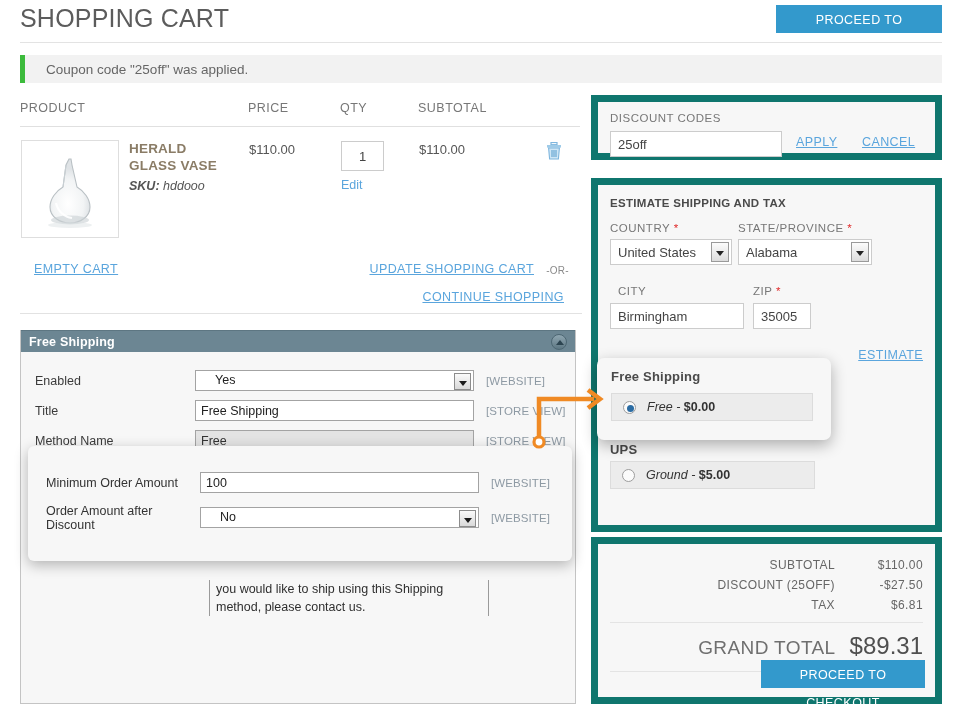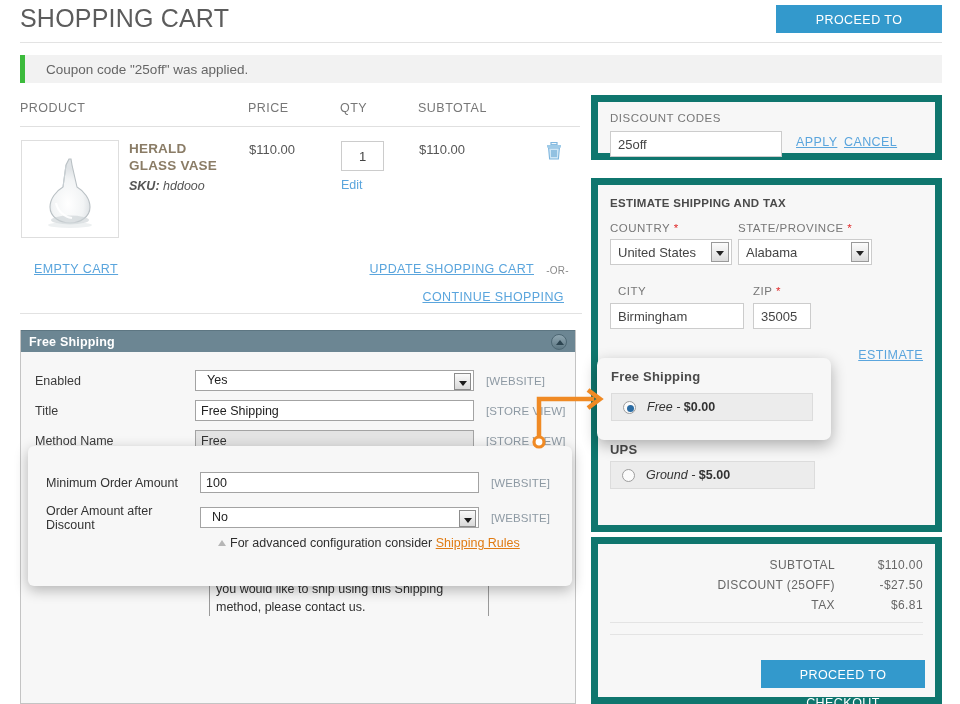--- a/index.html
+++ b/index.html
@@ -138,21 +138,21 @@
   }
   .fctl { position: relative; width: 279px; }
   .finput {
     width: 279px; height: 21px; border: 1px solid #a3a3a3; background: #fff;
     font-size: 12.5px; color: #222; padding: 0 5px; line-height: 19px;
     font-family: "Liberation Sans", sans-serif;
   }
   .finput.disabled { background: #e3e3e3; color: #333; }
   .fselect {
     width: 279px; height: 21px; border: 1px solid #a3a3a3; background: #fff;
-    font-size: 12.5px; color: #222; padding: 0 22px 0 11px; line-height: 19px;
+    font-size: 12.5px; color: #222; padding: 0 22px 0 19px; line-height: 19px;
     position: relative;
   }
   .sel-arrow {
     position: absolute; right: 2px; top: 2px; width: 17px; height: 17px;
     background: linear-gradient(#fafafa,#d9d9d9); border: 1px solid #8c8c8c;
     cursor: pointer;
   }
   .sel-arrow:after {
     content: ""; position: absolute; left: 4px; top: 7px;
     border-left: 4px solid transparent; border-right: 4px solid transparent;
@@ -163,21 +163,21 @@
   }
   .hidden-note {
     position: absolute; left: 188px; top: 228px; width: 280px;
     font-size: 12.5px; color: #2f2f2f; line-height: 18px;
     border-left: 1px solid #9a9a9a; border-right: 1px solid #9a9a9a;
     padding: 0 6px;
   }
 
   
   .popup-left {
-    position: absolute; left: 28px; top: 446px; width: 544px; height: 140px;
+    position: absolute; left: 28px; top: 446px; width: 544px; height: 115px;
     background: #f7f7f7; border-radius: 6px;
     box-shadow: 0 4px 14px rgba(0,0,0,.28);
     z-index: 20;
   }
   .popup-left .frow { margin-bottom: 6px; }
   .popup-left .flabel { width: 172px; padding-left: 18px; color: #333; }
   .hint-row {
     margin-left: 190px; margin-top: -2px;
     font-size: 12.5px; color: #2f2f2f;
   }
@@ -427,32 +427,28 @@
         <div class="flabel">Order Amount after Discount</div>
         <div class="fctl">
           <div class="fselect">
             <span>No</span>
             <span class="sel-arrow"></span>
           </div>
         </div>
         <div class="scope">[WEBSITE]</div>
       </div>
 
-      <div class="hint-row">
-        <span class="tri"></span><span>For advanced configuration consider</span>
-        <a>Shipping Rules</a>
-      </div>
     </div>
   </div>
 
   <div class="side-box" id="box-discount">
     <div class="side-label" style="position:absolute;left:12px;top:10px;">DISCOUNT CODES</div>
     <input class="txtinput" style="position: absolute; left: 12px; top: 29px; width: 172px;" value="25off">
     <a class="link-u" style="position:absolute;left:198px;top:33px;">APPLY</a>
-    <a class="link-u" style="position:absolute;left:246px;top:33px;text-align:right;">CANCEL</a>
+    <a class="link-u" style="position:absolute;left:264px;top:33px;text-align:right;">CANCEL</a>
   </div>
 
   <div class="side-box" id="box-estimate">
     <div class="side-strong" style="position:absolute;left:12px;top:12px;">ESTIMATE SHIPPING AND TAX</div>
 
     <div class="side-label" style="position:absolute;left:12px;top:37px;">
       <span>COUNTRY</span>
       <span class="req">*</span>
     </div>
     <div class="selwrap" style="position:absolute;left:12px;top:54px;width:122px;">
@@ -509,20 +505,24 @@
       </div>
       <div class="t-row">
         <span class="t-name">DISCOUNT (25OFF)</span>
         <span class="t-val">-$27.50</span>
       </div>
       <div class="t-row">
         <span class="t-name">TAX</span>
         <span class="t-val">$6.81</span>
       </div>
       <div class="t-rule"></div>
+      <div class="grand">
+        <span class="g-name">GRAND TOTAL</span>
+        <span class="g-val">$89.31</span>
+      </div>
       <div class="t-rule" style="margin-top:11px;"></div>
     </div>
     <button class="btn-primary bottom-checkout">PROCEED TO CHECKOUT</button>
   </div>
 
   <div class="popup-ship">
     <div class="ship-group-title">Free Shipping</div>
     <div class="ship-option">
       <span class="radio on"></span>
       <span class="lbl">

